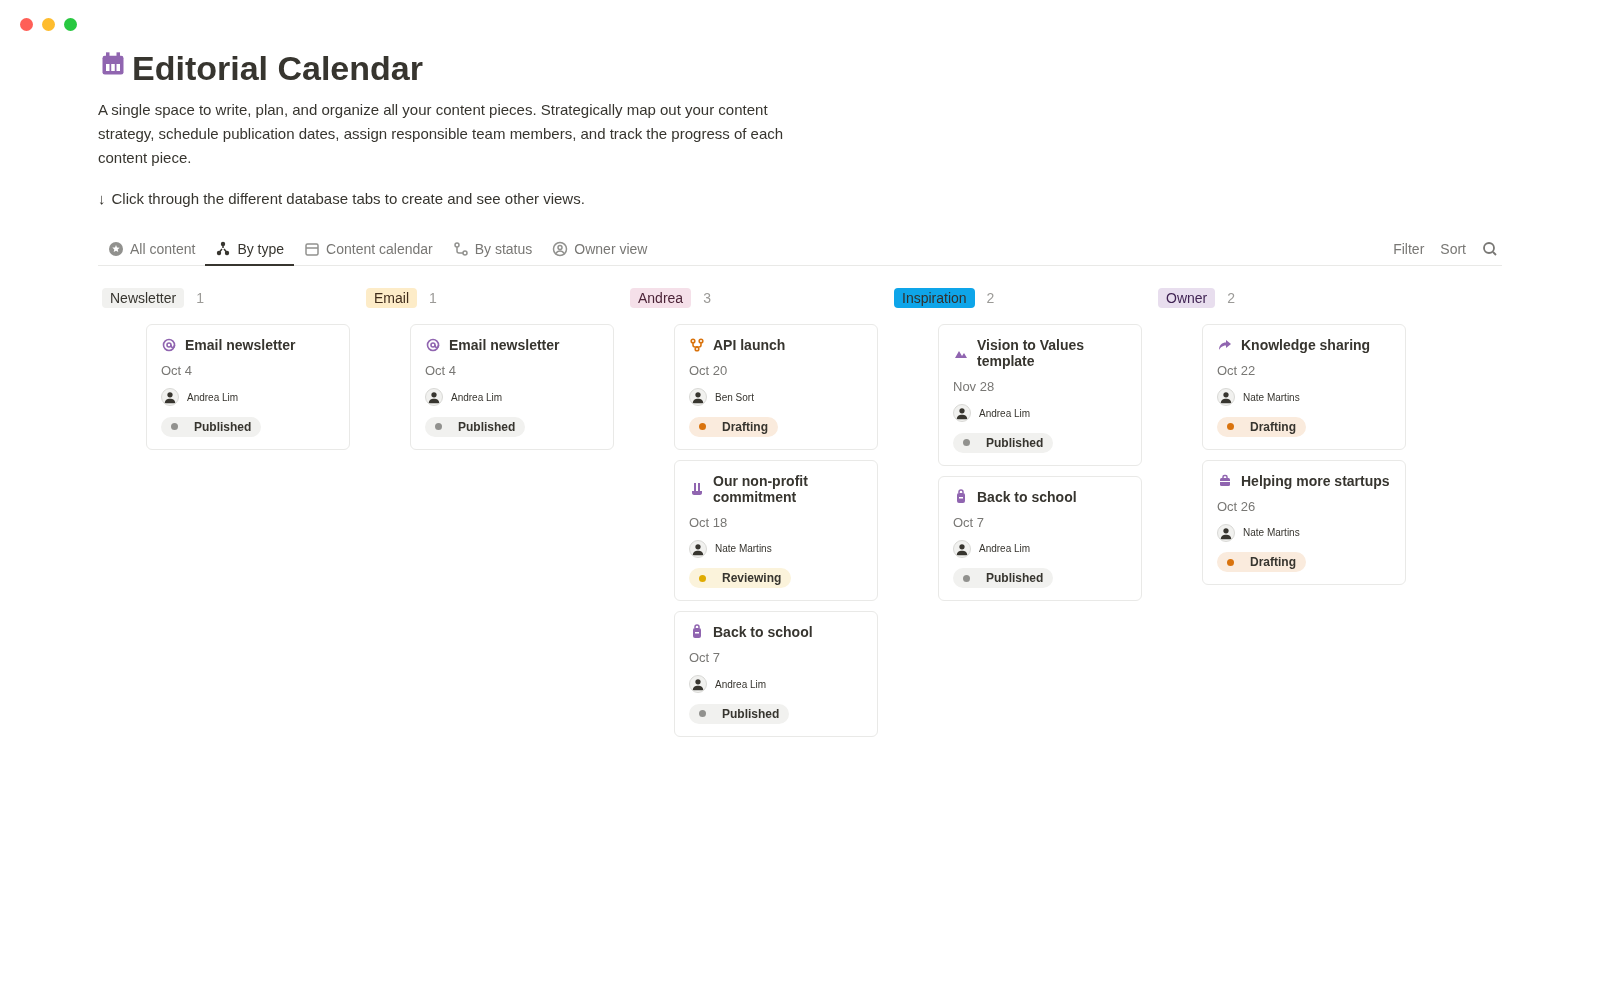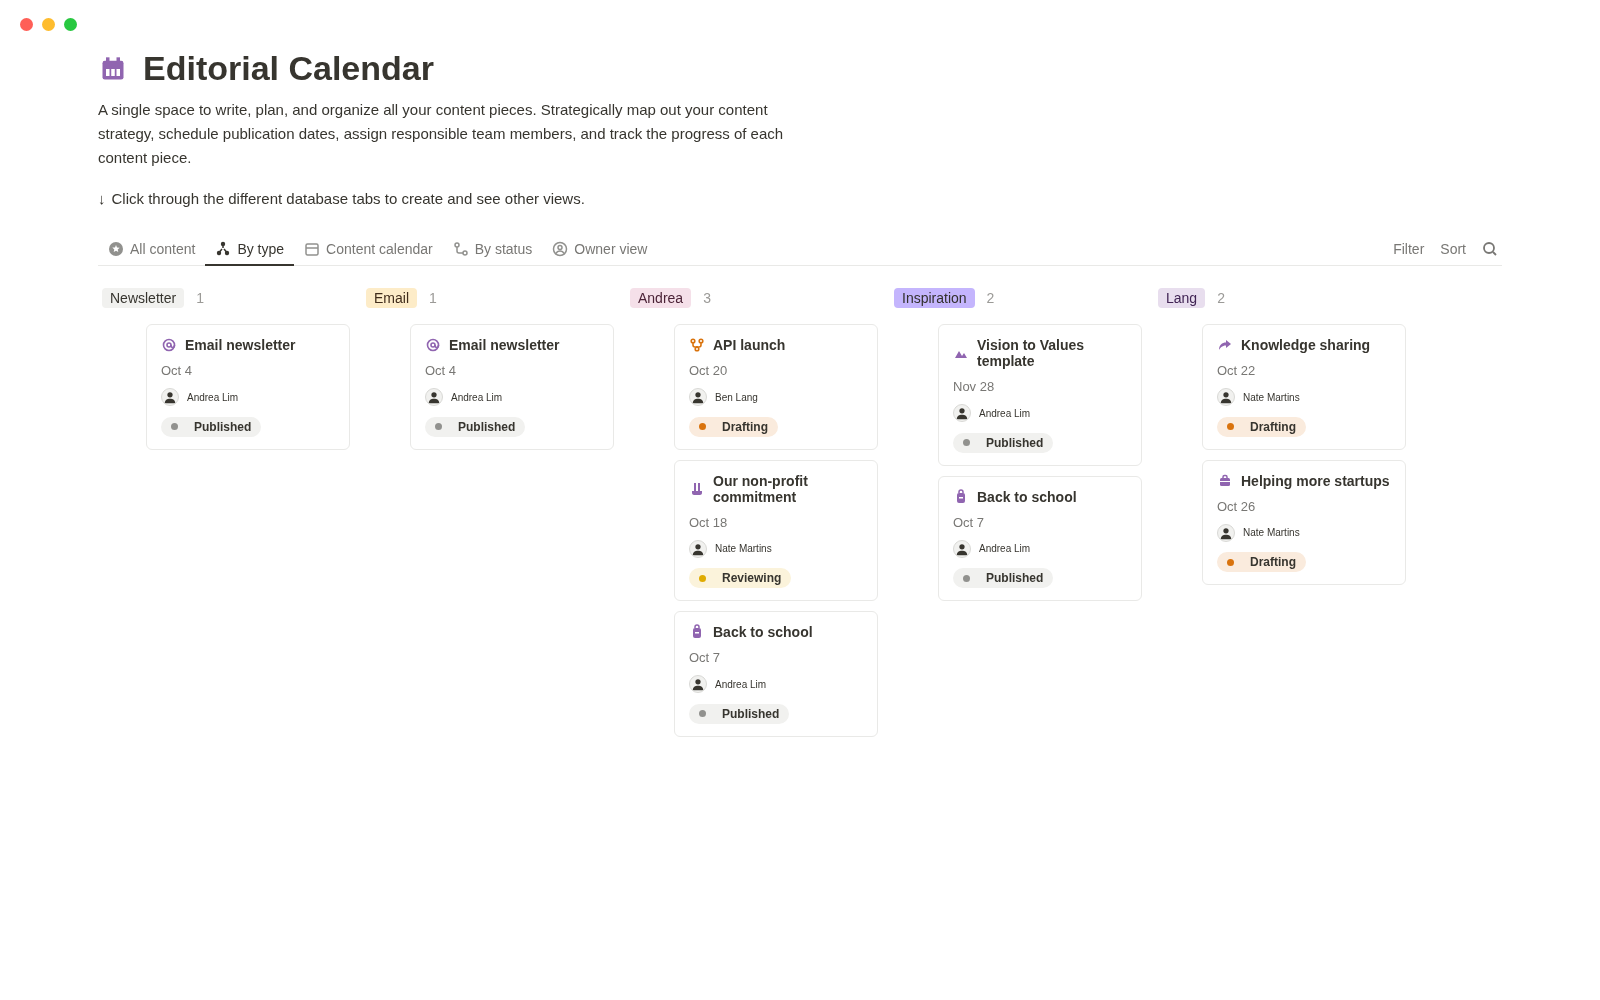--- a/index.html
+++ b/index.html
@@ -4,21 +4,21 @@
   <style>
     * { margin: 0; padding: 0; box-sizing: border-box; font-family: -apple-system, BlinkMacSystemFont, "Segoe UI", Helvetica, Arial, sans-serif; }
     body { background: #fff; color: #37352f; }
     .window-controls { padding: 18px 20px; display: flex; gap: 9px; }
     .window-dot { width: 13px; height: 13px; border-radius: 50%; }
     .dot-red { background: #ff5f57; }
     .dot-yellow { background: #febc2e; }
     .dot-green { background: #28c840; }
     .page { padding: 0 98px; }
     .header { max-width: 800px; }
-    .title-row { display: flex; align-items: center; gap: 15px; margin-bottom: 10px; }
+    .title-row { display: flex; align-items: flex-start; gap: 4px; margin-bottom: 10px; }
     .page-icon { width: 30px; height: 30px; display: flex; align-items: center; justify-content: center; }
     .page-title { font-size: 34px; font-weight: 700; color: #37352f; }
     .page-desc { font-size: 15px; line-height: 1.6; color: #37352f; margin-bottom: 20px; max-width: 700px; }
     .hint-row { display: flex; align-items: center; gap: 6px; font-size: 15px; margin-bottom: 26px; }
     .views-bar { display: flex; align-items: center; justify-content: space-between; border-bottom: 1px solid #e9e9e7; }
     .views-tabs { display: flex; align-items: center; }
     .view-tab { display: flex; align-items: center; gap: 6px; padding: 8px 10px; font-size: 14px; color: #787774; cursor: pointer; position: relative; }
     .view-tab.active { color: #37352f; font-weight: 500; }
     .view-tab.active::after { content: ''; position: absolute; left: 0; right: 0; bottom: -1px; height: 2px; background: #37352f; }
     .view-tab .tab-icon { width: 16px; height: 16px; display: flex; align-items: center; justify-content: center; color: #91918e; }
@@ -44,21 +44,21 @@
     .status-dot { width: 7px; height: 7px; border-radius: 50%; }
     .pill-gray { background: #f1f1ef; color: #37352f; }
     .pill-gray .status-dot { background: #91918e; }
     .pill-orange { background: #faebdd; color: #37352f; }
     .pill-orange .status-dot { background: #d9730d; }
     .pill-yellow { background: #fbf3db; color: #37352f; }
     .pill-yellow .status-dot { background: #dfab01; }
     .label-default { background: #f1f1ef; color: #37352f; }
     .label-yellow { background: #fdecc8; color: #402c1b; }
     .label-pink { background: #f5e0e9; color: #4c2337; }
-    .label-gray { background: #c4b5fd; color: #32302c; }
+    .label-gray { background: #0ea5e9; color: #32302c; }
     .label-purple { background: #e8deee; color: #412454; }
   </style>
 </head>
 <body>
 
 <div class="window-controls">
   <div class="window-dot dot-red"></div>
   <div class="window-dot dot-yellow"></div>
   <div class="window-dot dot-green"></div>
 </div>
@@ -233,21 +233,21 @@
           <span class="card-title">API launch</span>
         </div>
         <div class="card-date">Oct 20</div>
         <div class="card-owner">
           <span class="avatar">
               <svg viewBox="0 0 16 16">
                 <circle cx="8" cy="5.5" r="3" fill="#37352f"></circle>
                 <path d="M2 15c0-3.3 2.7-5 6-5s6 1.7 6 5" fill="#37352f"></path>
               </svg>
             </span>
-          <span class="owner-name">Ben Lang</span>
+          <span class="owner-name">Ben Sort</span>
         </div>
         <span class="status-pill pill-orange">
             <span class="status-dot"></span>
             <span>Drafting</span>
           </span>
       </div>
       <div class="card">
         <div class="card-title-row">
           <span class="card-icon">
               <svg viewBox="0 0 16 16" width="16" height="16" fill="#9065b0">
@@ -351,21 +351,21 @@
         </div>
         <span class="status-pill pill-gray">
             <span class="status-dot"></span>
             <span>Published</span>
           </span>
       </div>
     </div>
 
     <div class="column">
       <div class="col-header">
-        <span class="col-label label-purple">Lang</span>
+        <span class="col-label label-purple">Owner</span>
         <span class="col-count">2</span>
       </div>
       <div class="card">
         <div class="card-title-row">
           <span class="card-icon">
               <svg viewBox="0 0 16 16" width="16" height="16" fill="#9065b0">
                 <path d="M9 3l5 4-5 4V8.5C5 8.5 3 11 2 13c0-5 3-7.5 7-7.5V3z"></path>
               </svg>
             </span>
           <span class="card-title">Knowledge sharing</span>

